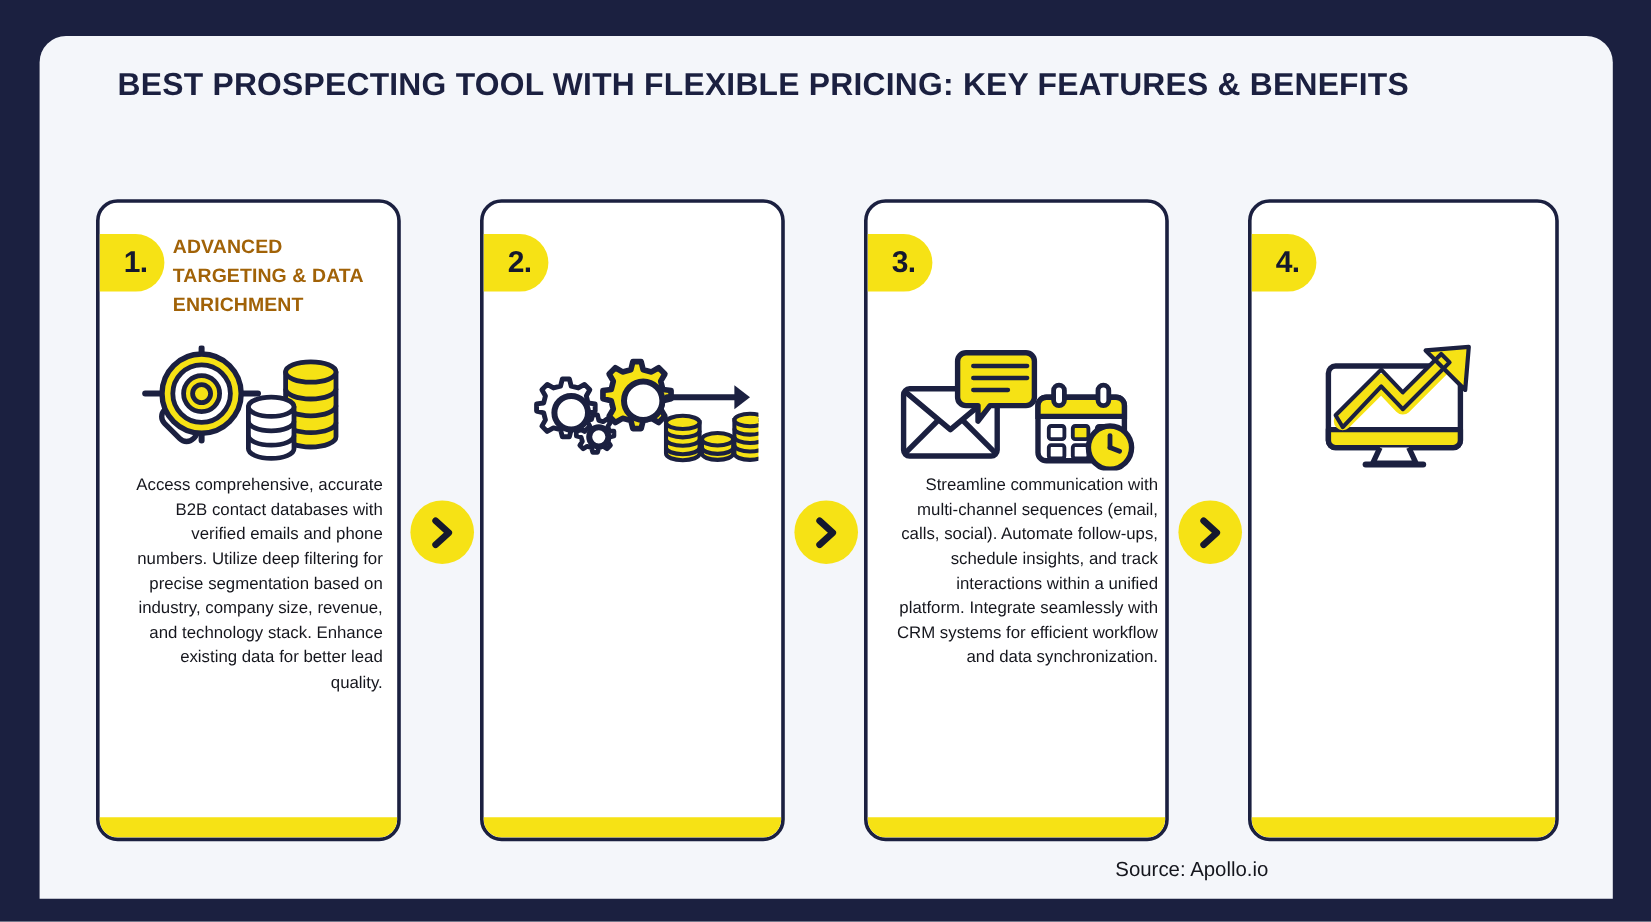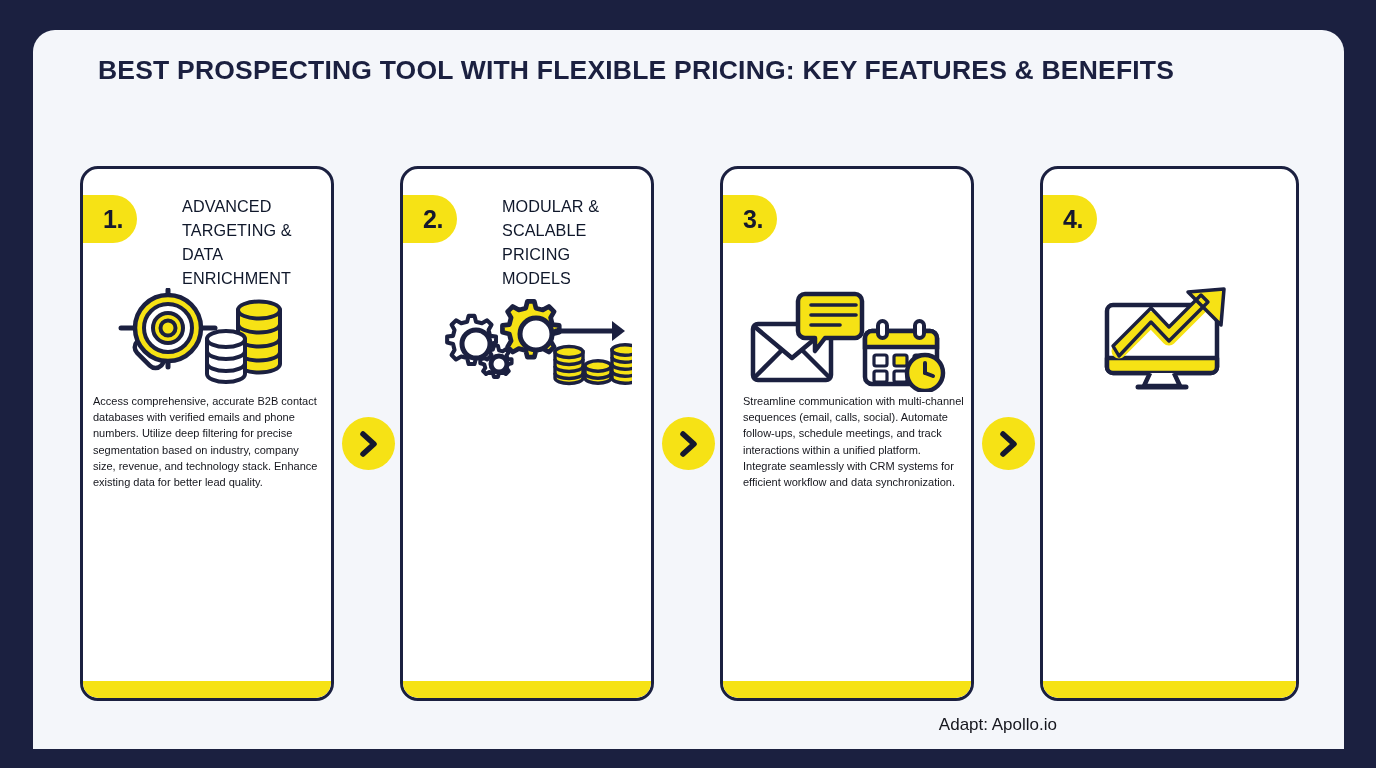--- a/index.html
+++ b/index.html
@@ -106,44 +106,44 @@
     padding-left: 6px;
     letter-spacing: -0.5px;
   }
 
   .card-title {
     position: absolute;
     left: 61px;
     top: 0px;
     right: 8px;
     font-size: 16.2px;
-    font-weight: 400;
+    font-weight: 700;
     line-height: 1.48;
-    color: #0f172a;
+    color: #a16207;
     letter-spacing: 0.1px;
-    margin-left: 38px;
   }
   .card.c4 .card-title { left: 62px; }
 
   
   .icon-area {
     position: relative;
     height: 106px;
     display: flex;
     align-items: center;
     justify-content: center;
     overflow: visible;
   }
 
   
   .card-body {
-    padding: 0 12px 0 10px;
-    font-size: 11px;
+    padding: 0 12px 0 30px;
+    font-size: 14px;
     line-height: 1.475;
     color: #15161d;
+    text-align: right;
   }
   .card.c3 .card-body { padding-left: 20px; padding-right: 6px; }
   .card.c4 .card-body { padding-left: 20px; padding-right: 4px; }
   .card.c2 .card-body { padding-left: 21px; padding-right: 8px; }
 
   
   .chev {
     position: absolute;
     top: 251px;
     width: 53px;
@@ -221,21 +221,20 @@
       </div>
 
       <div class="card-body">Access comprehensive, accurate B2B contact databases with verified emails and phone numbers. Utilize deep filtering for precise segmentation based on industry, company size, revenue, and technology stack. Enhance existing data for better lead quality.</div>
 
       <div class="card-accent"></div>
     </div>
 
     <div class="card c2">
       <div class="card-head">
         <div class="num-badge">2.</div>
-        <div class="card-title">MODULAR &amp; SCALABLE PRICING MODELS</div>
       </div>
 
       <div class="icon-area">
         <svg width="210" height="104" viewBox="0 0 210 104">
 
           <g transform="translate(64,70)">
             <path d="M0,-19 L5,-17.5 L9.5,-20.5 L13.5,-16.5 L10.5,-12 L12,-7 L17.5,-6.5 L17.5,-1 L12,0.5 L10.5,5.5 L13.5,10 L9.5,14 L5,11 L0,12.5 L-1.5,18 L-7,18 L-8.5,12.5 L-13.5,11 L-18,14 L-22,10 L-19,5.5 L-20.5,0.5 L-26,-1 L-26,-6.5 L-20.5,-8 L-19,-13 L-22,-17.5 L-18,-21.5 L-13.5,-18.5 L-8.5,-20 L-7,-25.5 L-1.5,-25.5 Z" transform="translate(13,6) scale(0.72)" fill="#ffffff" stroke="#1b2040" stroke-width="5.5" stroke-linejoin="round"></path>
             <circle cx="13" cy="6" r="8" fill="#ffffff" stroke="#1b2040" stroke-width="5"></circle>
           </g>
 
@@ -318,21 +317,21 @@
           </g>
 
           <circle cx="180" cy="85" r="18" fill="#f6e215" stroke="#1b2040" stroke-width="4.5"></circle>
           <g stroke="#1b2040" stroke-width="4" stroke-linecap="round">
             <line x1="180" y1="75" x2="180" y2="85"></line>
             <line x1="180" y1="85" x2="188" y2="88"></line>
           </g>
         </svg>
       </div>
 
-      <div class="card-body">Streamline communication with multi-channel sequences (email, calls, social). Automate follow-ups, schedule meetings, and track interactions within a unified platform. Integrate seamlessly with CRM systems for efficient workflow and data synchronization.</div>
+      <div class="card-body">Streamline communication with multi-channel sequences (email, calls, social). Automate follow-ups, schedule insights, and track interactions within a unified platform. Integrate seamlessly with CRM systems for efficient workflow and data synchronization.</div>
 
       <div class="card-accent"></div>
     </div>
 
     <div class="card c4">
       <div class="card-head">
         <div class="num-badge">4.</div>
       </div>
 
       <div class="icon-area">
@@ -369,15 +368,15 @@
       </svg>
     </div>
     <div class="chev c">
       <svg width="22" height="28" viewBox="0 0 22 28">
         <path d="M5 4 L16 14 L5 24" fill="none" stroke="#15182e" stroke-width="5.5" stroke-linecap="round" stroke-linejoin="round"></path>
       </svg>
     </div>
 
   </div>
 
-  <div class="source">Adapt: Apollo.io</div>
+  <div class="source">Source: Apollo.io</div>
 
 </div>
 
 </body></html>

